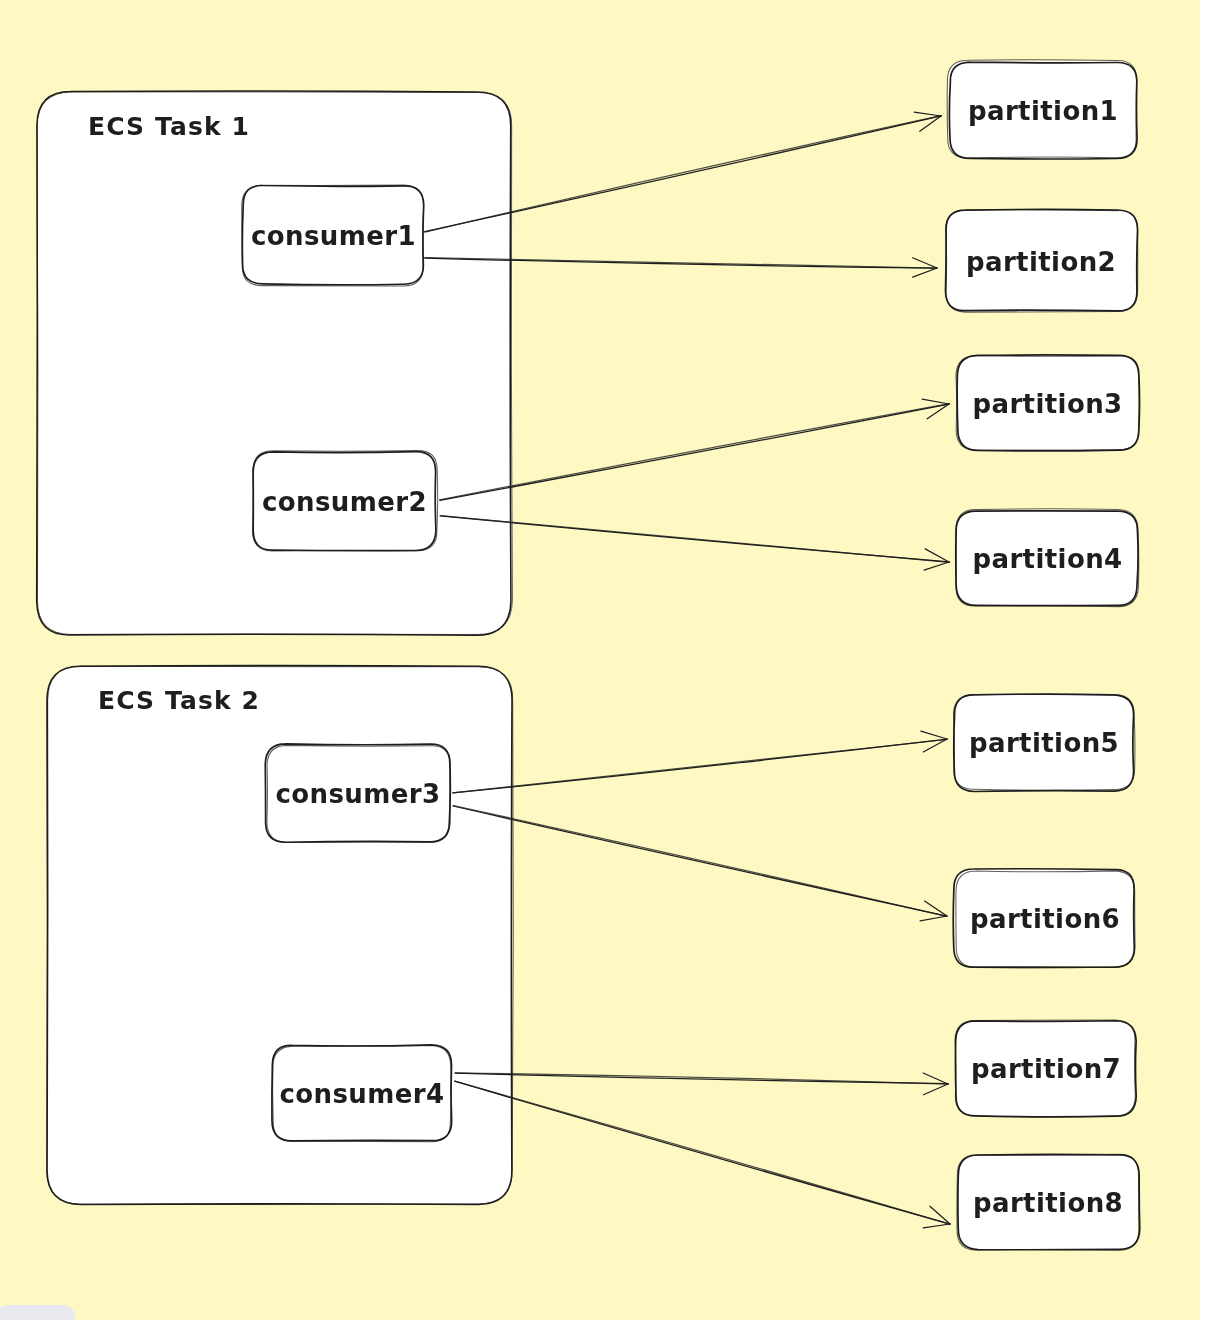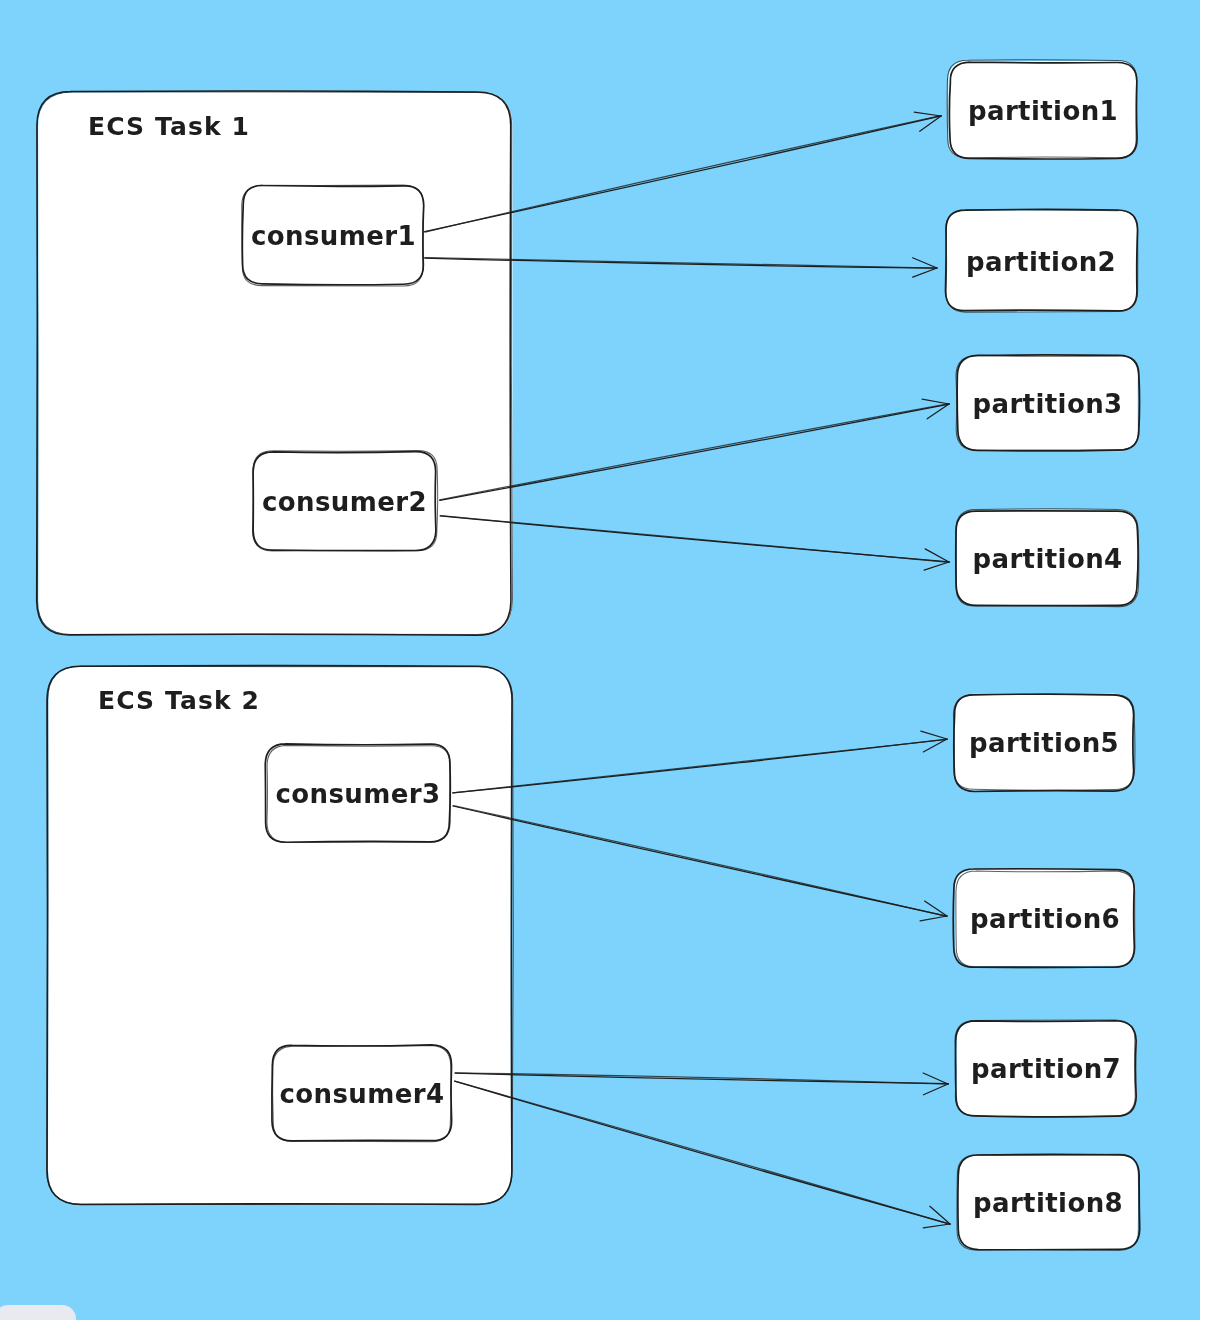--- a/index.html
+++ b/index.html
@@ -10,21 +10,21 @@
   body {
     width: 1214px;
     height: 1320px;
     overflow: hidden;
     font-family: "DejaVu Sans", sans-serif;
   }
   #canvas-root {
     position: relative;
     width: 1200px;
     height: 1320px;
-    background: #7dd3fc;
+    background: #fef9c3;
   }
   svg.diagram {
     position: absolute;
     left: 0;
     top: 0;
     width: 1214px;
     height: 1320px;
     display: block;
   }
   .sketch-stroke {

